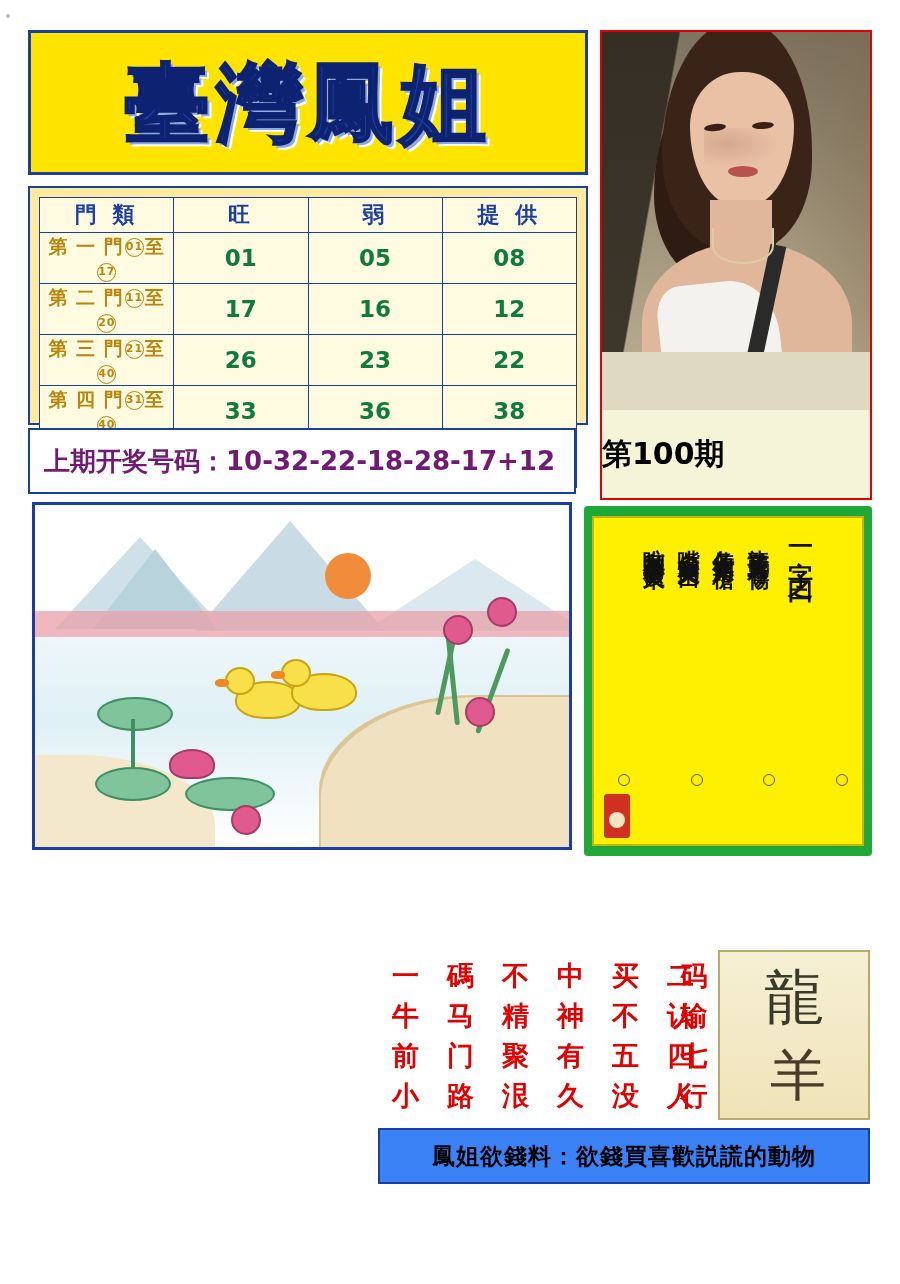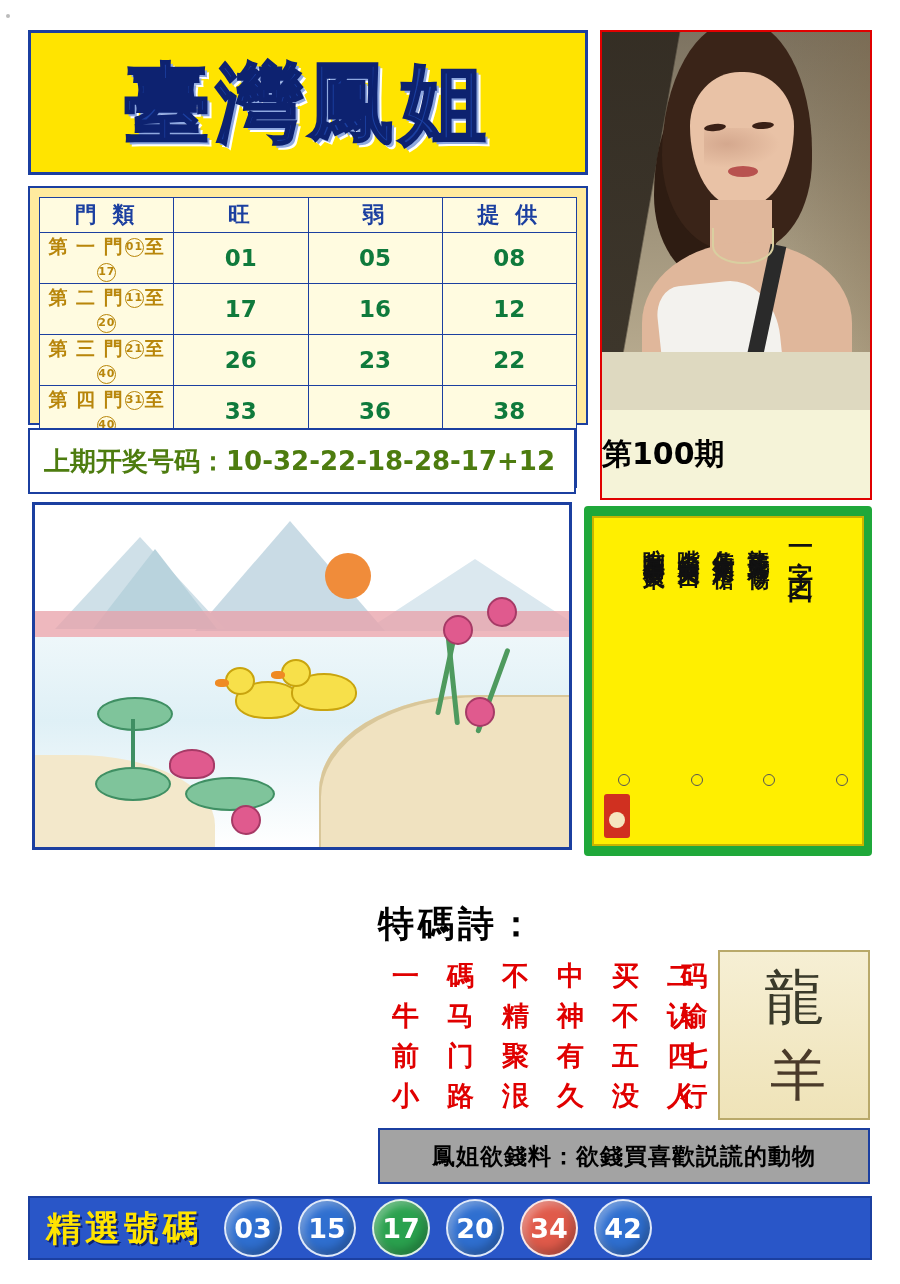--- a/index.html
+++ b/index.html
@@ -137,21 +137,21 @@
     vertical-align:middle;margin:0 1px;
   }
 
   
   .lastdraw{
     position:absolute;left:28px;top:428px;width:548px;height:66px;
     background:#ffffff;border:2px solid #1b3fa0;box-sizing:border-box;
     display:flex;align-items:center;padding-left:14px;
   }
   .lastdraw span{
-    color:#4d7c0f;font-weight:bold;font-size:26px;letter-spacing:0px;
+    color:#701a75;font-weight:bold;font-size:26px;letter-spacing:0px;
   }
 
   
   .landscape{
     position:absolute;left:32px;top:502px;width:540px;height:348px;
     border:3px solid #1b3fa0;box-sizing:border-box;overflow:hidden;
     background:#ffffff;
   }
   .ls-sky{position:absolute;left:0;top:0;width:100%;height:46%;background:#ffffff;}
   .ls-mtn1{
@@ -320,21 +320,21 @@
     color:#3a3a2a;font-size:60px;line-height:74px;text-align:center;
   }
   .zod-goat{
     position:absolute;left:18px;top:84px;width:120px;height:78px;
     color:#4a3a2a;font-size:56px;line-height:78px;text-align:center;
   }
 
   
   .money-line{
     position:absolute;left:378px;top:1128px;width:492px;height:56px;
-    background:#a3a3a3;border:2px solid #1b3fa0;box-sizing:border-box;
+    background:#3b82f6;border:2px solid #1b3fa0;box-sizing:border-box;
     display:flex;align-items:center;justify-content:center;
   }
   .money-line span{
     font-size:23px;font-weight:bold;color:#000;letter-spacing:1px;
     font-family:"DejaVu Serif","Liberation Serif",serif;
   }
 
   
   .bottom{
     position:absolute;left:28px;top:1196px;width:844px;height:64px;
@@ -490,21 +490,20 @@
         <i></i>
         <i></i>
         <i></i>
         <i></i>
       </div>
       <div class="poem-stamp"></div>
     </div>
   </div>
 
 
-  <div class="tema-label">特碼詩：</div>
   <div class="tema-grid">
     <span>一</span>
     <span>碼</span>
     <span>不</span>
     <span>中</span>
     <span>买</span>
     <span>二</span>
 
     <span>牛</span>
     <span>马</span>
@@ -536,23 +535,14 @@
 
   <div class="zodiac-box">
     <div class="zod-dragon">龍</div>
     <div class="zod-goat">羊</div>
   </div>
 
   <div class="money-line">
     <span>鳳姐欲錢料：欲錢買喜歡説謊的動物</span>
   </div>
 
-  <div class="bottom">
-    <div class="bottom-label">精選號碼</div>
-    <div class="ball blue">03</div>
-    <div class="ball blue">15</div>
-    <div class="ball green">17</div>
-    <div class="ball blue">20</div>
-    <div class="ball red">34</div>
-    <div class="ball blue">42</div>
-  </div>
 
 </div>
 
 </body></html>

